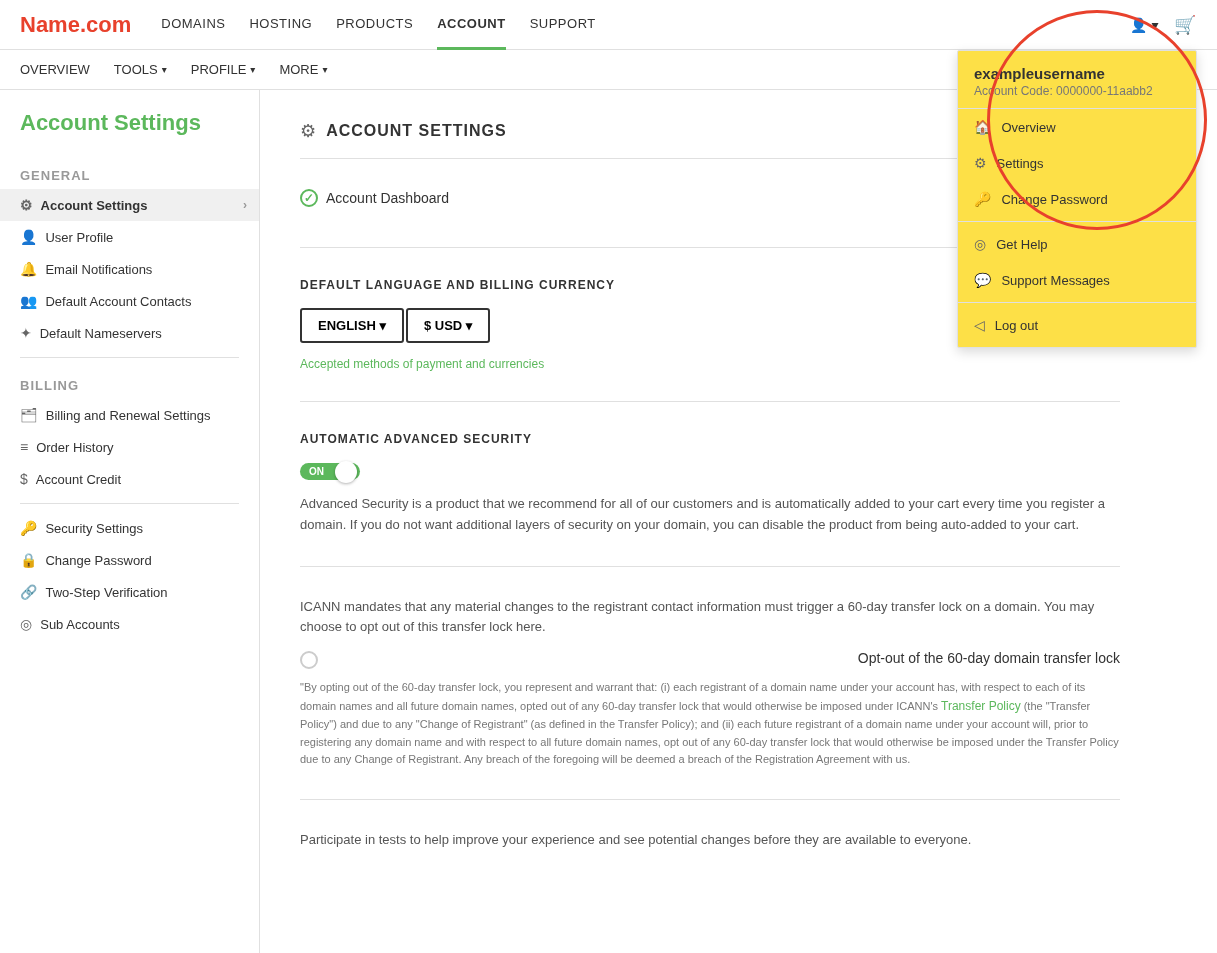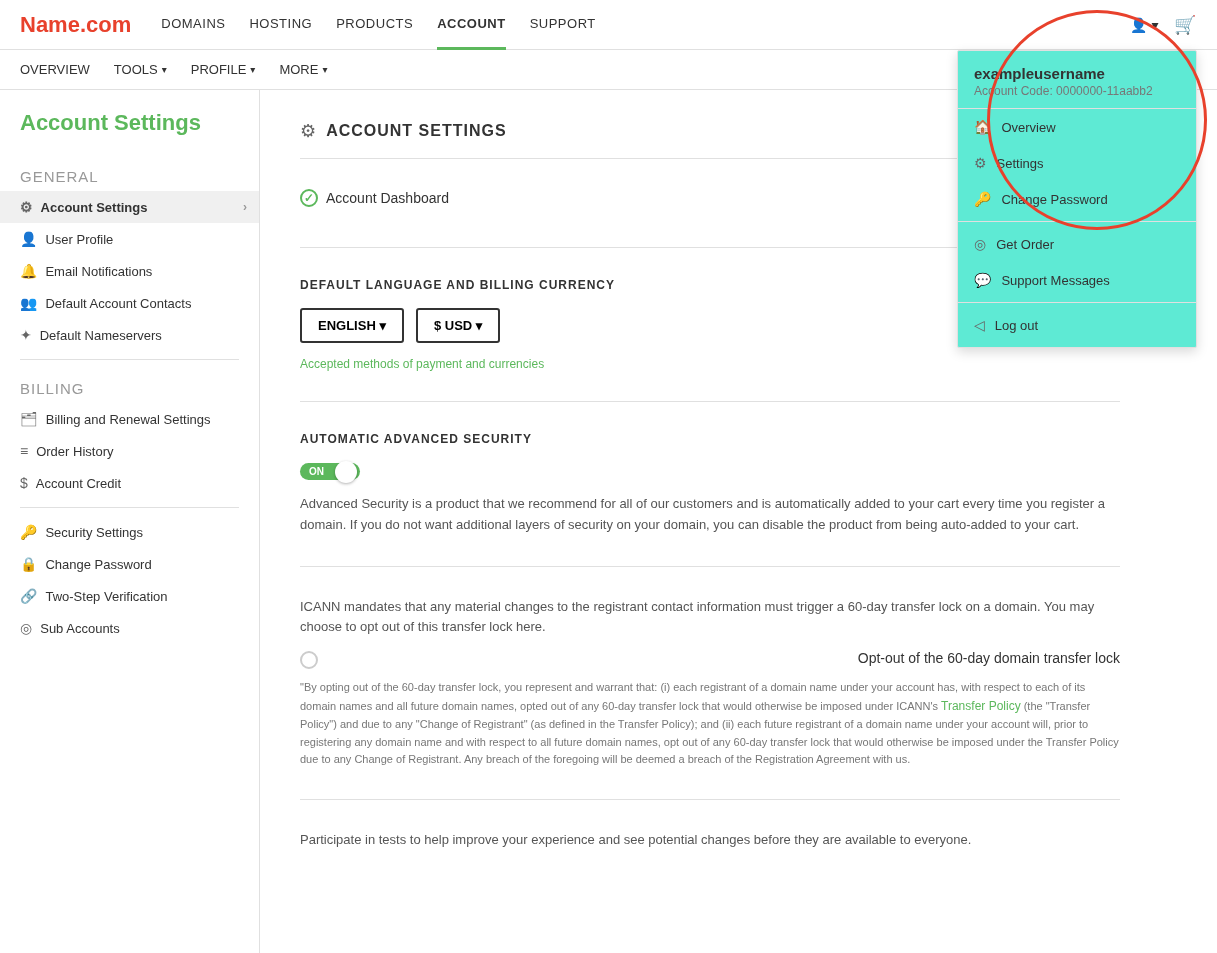--- a/index.html
+++ b/index.html
@@ -95,22 +95,22 @@
       padding: 20px 0;
       border-right: 1px solid #e0e0e0;
     }
     .sidebar-title {
       color: #5cb85c;
       font-size: 22px;
       font-weight: bold;
       padding: 0 20px 20px 20px;
     }
     .sidebar-section-label {
-      font-size: 15px;
-      font-weight: normal;
+      font-size: 13px;
+      font-weight: bold;
       color: #999;
       text-transform: uppercase;
       letter-spacing: 1px;
       padding: 12px 20px 6px 20px;
     }
     .sidebar-item {
       display: flex;
       align-items: center;
       padding: 8px 20px;
       cursor: pointer;
@@ -199,21 +199,21 @@
     .radio-circle.checked::after {
       content: '✓';
       color: #5cb85c;
       font-size: 12px;
       font-weight: bold;
     }
 
     
     .dropdown-row {
       display: flex;
-      gap: 12px;
+      gap: 2px;
       margin-bottom: 12px;
     }
     .dropdown-btn {
       border: 2px solid #333;
       background: #fff;
       padding: 8px 16px;
       font-size: 13px;
       font-weight: bold;
       cursor: pointer;
       display: flex;
@@ -286,21 +286,21 @@
       line-height: 1.6;
       margin-top: 8px;
     }
     .small-text a { color: #5cb85c; }
 
     
     .dropdown-overlay {
       position: fixed;
       top: 50px;
       right: 20px;
-      background: #5eead4;
+      background: #fde047;
       border: 1px solid #e0e0e0;
       box-shadow: 0 4px 12px rgba(0,0,0,0.15);
       width: 240px;
       z-index: 100;
       border-radius: 2px;
     }
     .dropdown-user-info {
       padding: 14px 16px 10px 16px;
       border-bottom: 1px solid #e0e0e0;
     }
@@ -508,21 +508,21 @@
     <span class="menu-icon">⚙</span>
     <span>Settings</span>
   </a>
   <a class="dropdown-menu-item">
     <span class="menu-icon">🔑</span>
     <span>Change Password</span>
   </a>
   <div class="dropdown-divider"></div>
   <a class="dropdown-menu-item">
     <span class="menu-icon">◎</span>
-    <span>Get Order</span>
+    <span>Get Help</span>
   </a>
   <a class="dropdown-menu-item">
     <span class="menu-icon">💬</span>
     <span>Support Messages</span>
   </a>
   <div class="dropdown-divider"></div>
   <div class="dropdown-logout">
     <a class="dropdown-menu-item" style="padding:0;">
       <span class="menu-icon">◁</span>
       <span>Log out</span>

